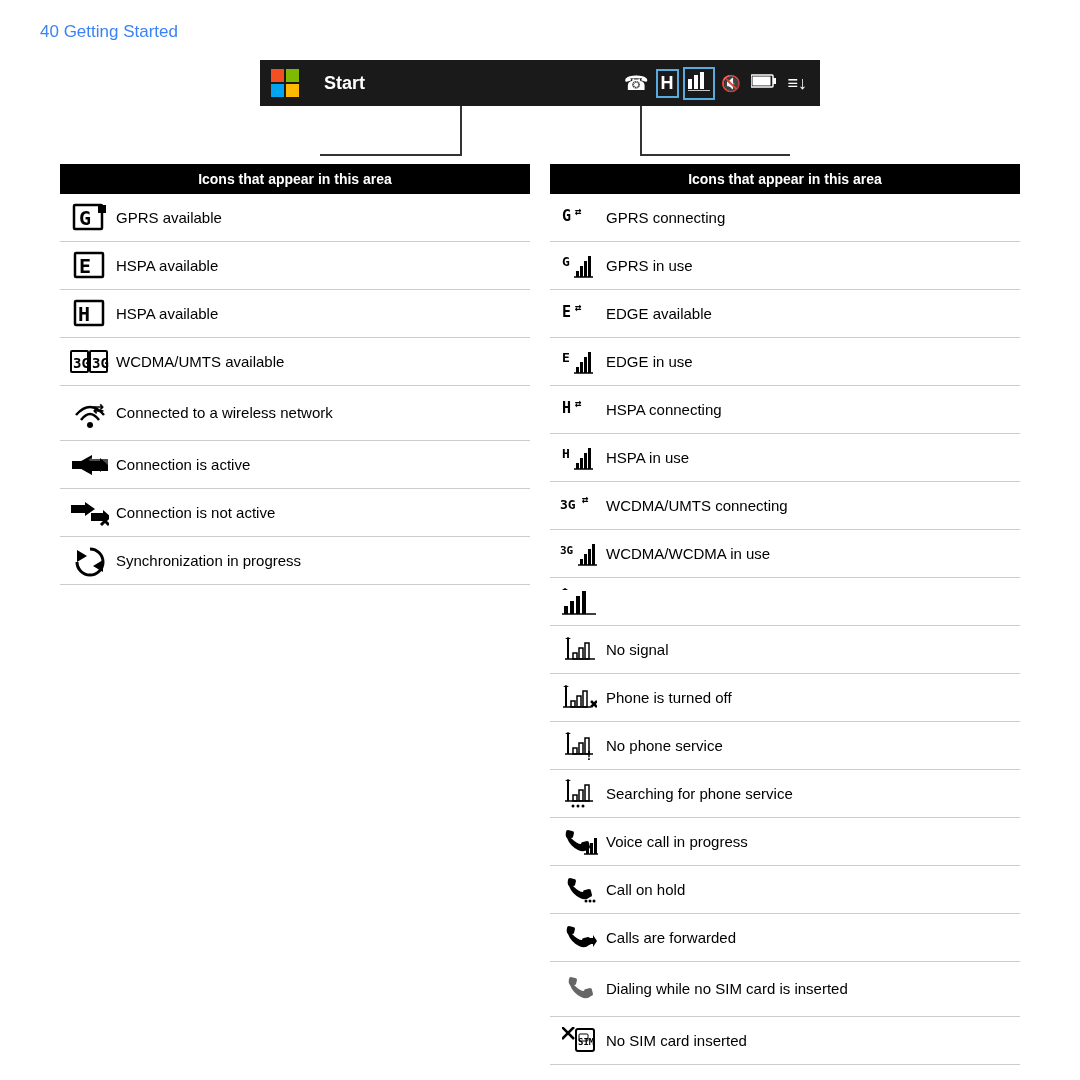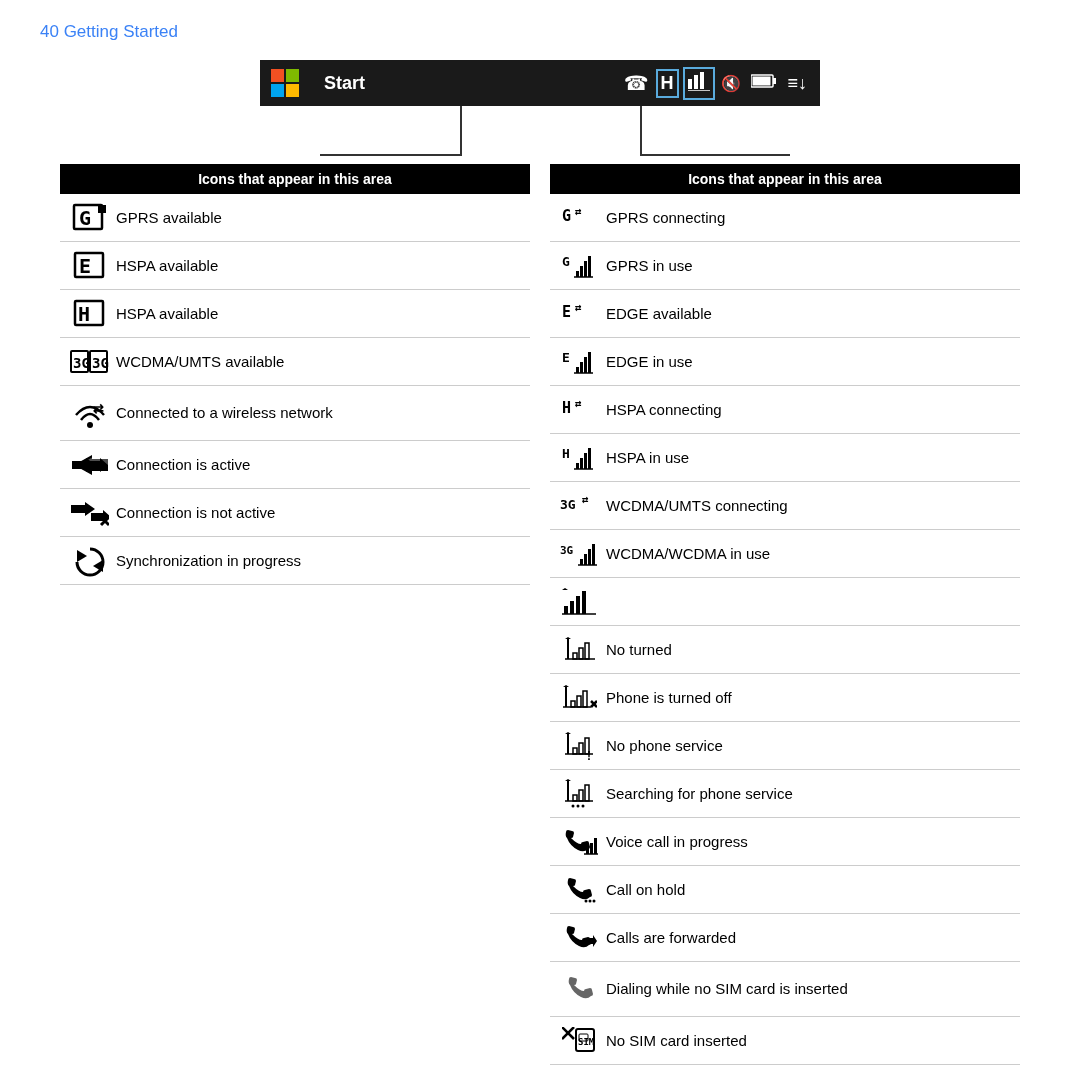--- a/index.html
+++ b/index.html
@@ -363,21 +363,21 @@
         <svg width="30" height="26" viewBox="0 0 30 26">
           <polygon points="0,2 6,2 3,0" fill="#000"></polygon>
           <line x1="3" y1="2" x2="3" y2="22" stroke="#000" stroke-width="2"></line>
           <line x1="0" y1="22" x2="30" y2="22" stroke="#000" stroke-width="1.5"></line>
 
           <rect x="8" y="16" width="4" height="6" fill="none" stroke="#000" stroke-width="1.5"></rect>
           <rect x="14" y="11" width="4" height="11" fill="none" stroke="#000" stroke-width="1.5"></rect>
           <rect x="20" y="6" width="4" height="16" fill="none" stroke="#000" stroke-width="1.5"></rect>
         </svg>
       </div>
-      <div class="label-cell">No turned</div>
+      <div class="label-cell">No signal</div>
     </div>
 
     <div class="icon-row">
       <div class="icon-cell">
         <svg width="34" height="26" viewBox="0 0 34 26">
           <polygon points="0,2 6,2 3,0" fill="#000"></polygon>
           <line x1="3" y1="2" x2="3" y2="22" stroke="#000" stroke-width="2"></line>
           <line x1="0" y1="22" x2="28" y2="22" stroke="#000" stroke-width="1.5"></line>
           <rect x="8" y="16" width="4" height="6" fill="none" stroke="#000" stroke-width="1.5"></rect>
           <rect x="14" y="11" width="4" height="11" fill="none" stroke="#000" stroke-width="1.5"></rect>

